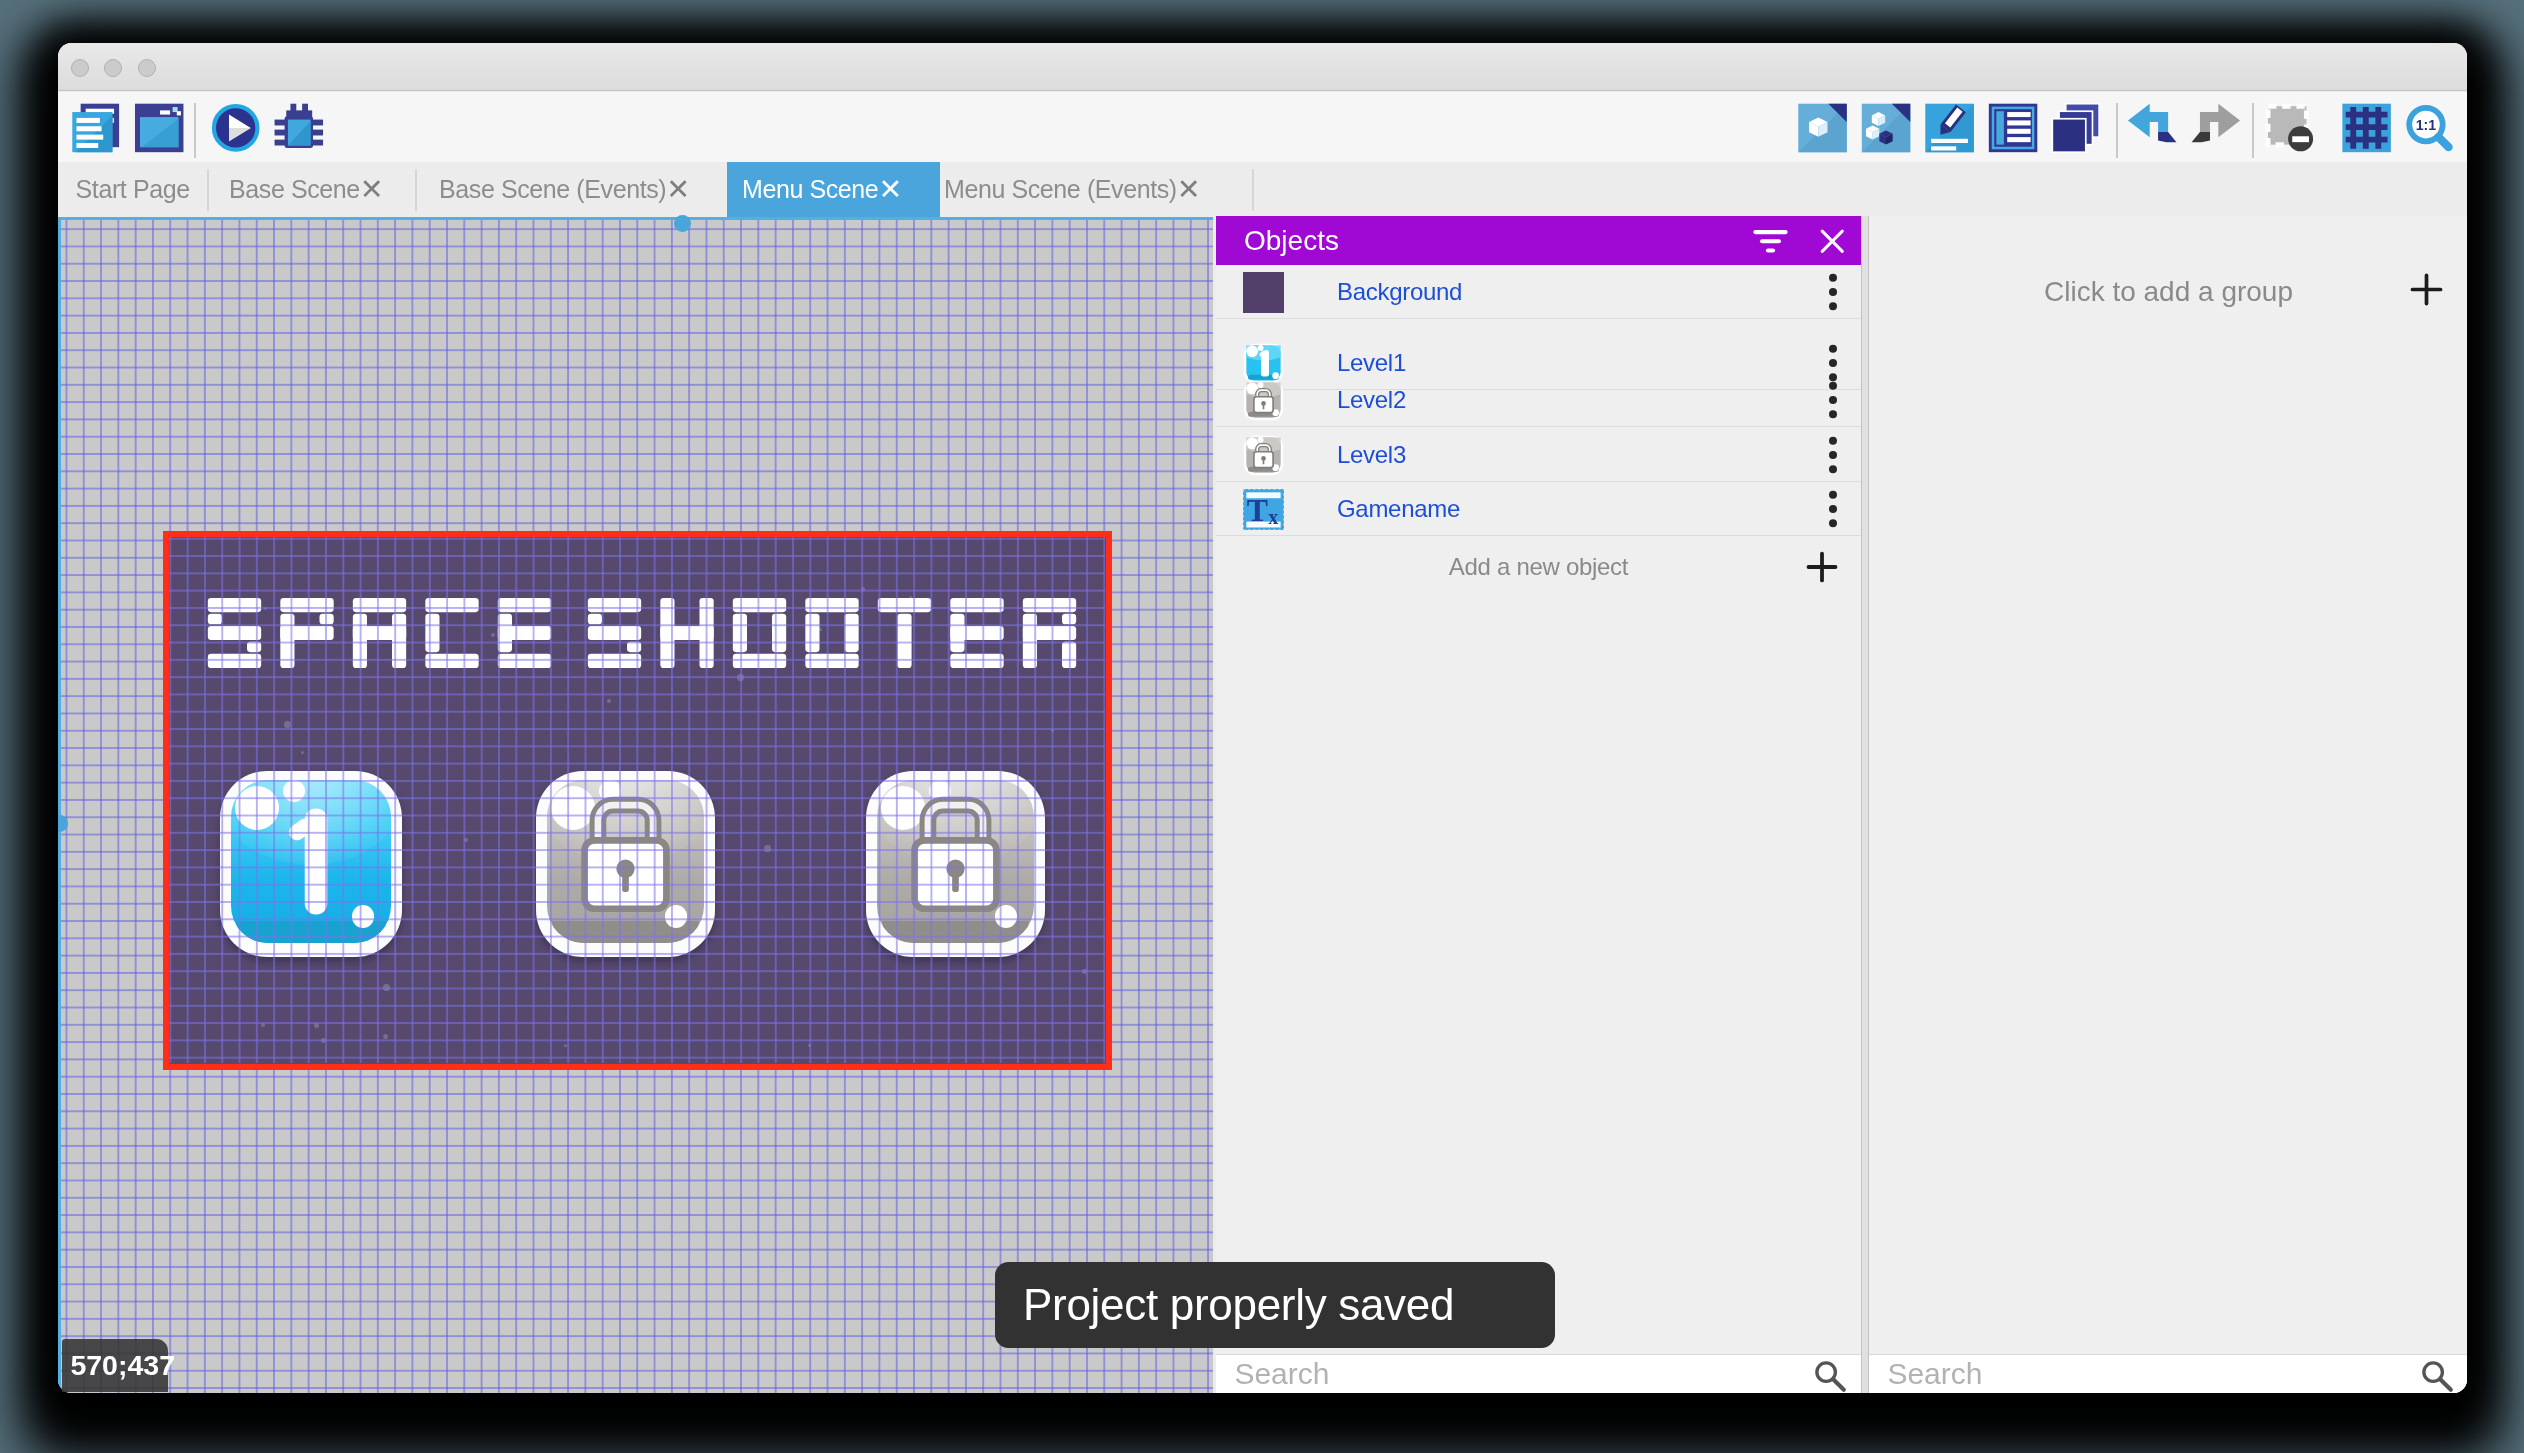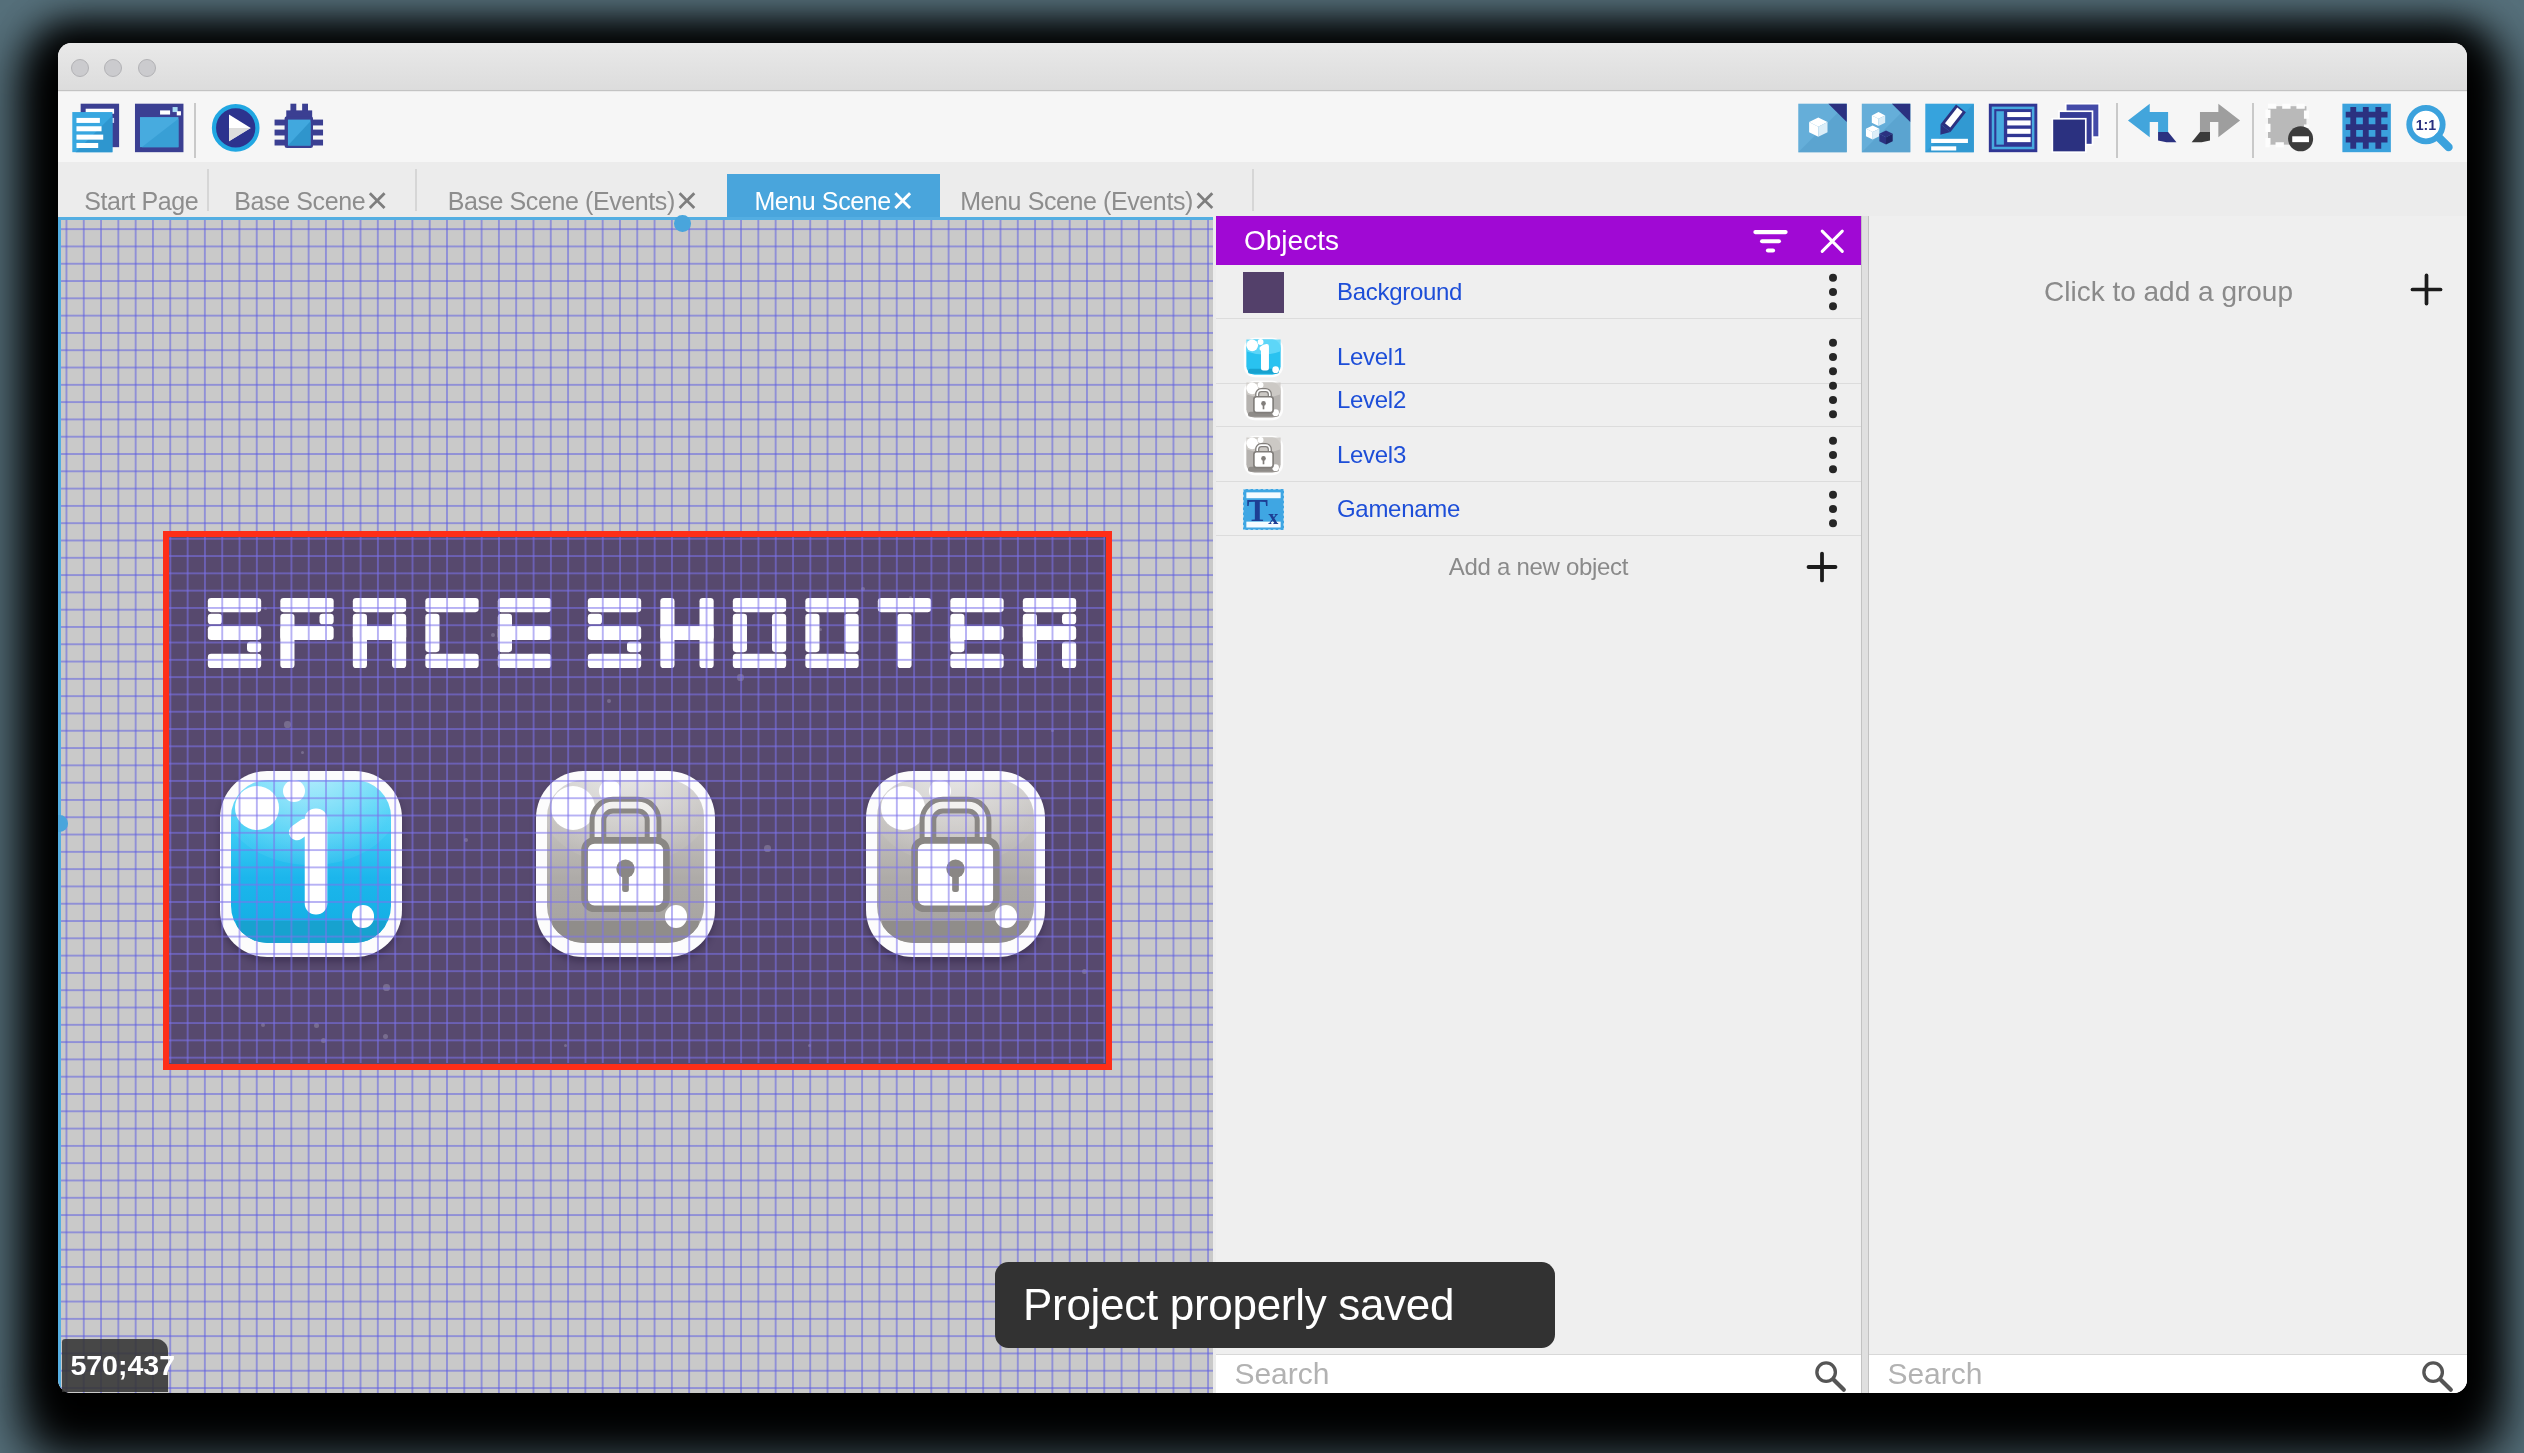--- a/index.html
+++ b/index.html
@@ -19,22 +19,22 @@
     background:linear-gradient(#e9e9e9,#dcdcdc); border-bottom:1.7px solid #c3c3c3; }
   .tl { position:absolute; top:16px; width:18.4px; height:18.4px; border-radius:50%;
     background:#cbcbce; border:1.3px solid #b2b2b5; }
   #title-text { position:absolute; width:100%; text-align:center; top:11px;
     font-size:24px; font-weight:bold; color:#9b9b9b; letter-spacing:-0.7px; }
   
   #toolbar { position:absolute; left:0; top:49px; width:100%; height:112px; background:#f6f6f6; }
   .tsep { position:absolute; top:11px; width:1.7px; height:55px; background:#c9c9c9; }
   
   #tabbar { position:absolute; left:0; top:119px; width:100%; height:55px; background:#ececec; }
-  .tab { position:absolute; top:12px; height:55px; white-space:nowrap; overflow:hidden; color:#8d8d8d; font-size:25px; letter-spacing:-0.4px;
-    display:flex; align-items:center; justify-content:center; }
+  .tab { position:absolute; top:0; height:55px; white-space:nowrap; overflow:hidden; color:#8d8d8d; font-size:25px; letter-spacing:-0.4px;
+    display:flex; align-items:center; justify-content:flex-start; }
   .tab .x { font-size:28.5px; color:#7e7e7e; font-weight:400; }
   .tabsep { position:absolute; top:6.7px; width:1.7px; height:42px; background:#d6d6d6; }
   .tab.active { background:#49a5dc; color:#fff; }
   .tab.active .x { color:#fff; }
   
   #canvas { position:absolute; left:0; top:174px; width:1155px; height:1176px;
     background-color:#c9c9c9;
     background-image:
       linear-gradient(to right, rgba(92,92,226,0.52) 1.7px, transparent 1.7px),
       linear-gradient(to bottom, rgba(92,92,226,0.52) 1.7px, transparent 1.7px);
@@ -394,21 +394,21 @@
         <div class="thumb" style="background:#53406a;"></div>
         <span class="rowlabel">Background</span>
         <svg class="kebab" width="10" height="40" viewBox="0 0 12 48">
           <g fill="#262626">
             <circle cx="6" cy="7" r="4.8"></circle>
             <circle cx="6" cy="24" r="4.8"></circle>
             <circle cx="6" cy="41" r="4.8"></circle>
           </g>
         </svg>
       </div>
-    <div class="row" style="top:114px;">
+    <div class="row" style="top:120px;">
         <svg class="thumb" width="41" height="41" viewBox="0 0 49 49">
 <rect x="1" y="1" width="47" height="47" rx="13" fill="#fdfdfd"></rect>
 <rect x="4" y="3" width="41" height="42" rx="10" fill="#29c2f0"></rect>
 <path d="M4 3 h41 v14 q -20 8 -41 0 Z" fill="#63d8f8" opacity="0.9"></path>
 <rect x="6" y="38" width="37" height="6" rx="3" fill="#17a2cf"></rect>
 <circle cx="11" cy="10" r="7" fill="#fff"></circle>
           <circle cx="21" cy="6" r="3.5" fill="#fff"></circle>
           <circle cx="39" cy="39" r="4" fill="#fff"></circle>
 <path d="M 20 15 q -1 -2 1 -3.5 q 3 -2.5 7 -3 q 3 -0.3 3 2.5 l 0 26 q 0 3 -3 3 l -3.5 0 q -3 0 -3 -3 l 0 -21 q -1 0.5 -1.5 -1 Z" fill="#ffffff"></path>
 </svg>

